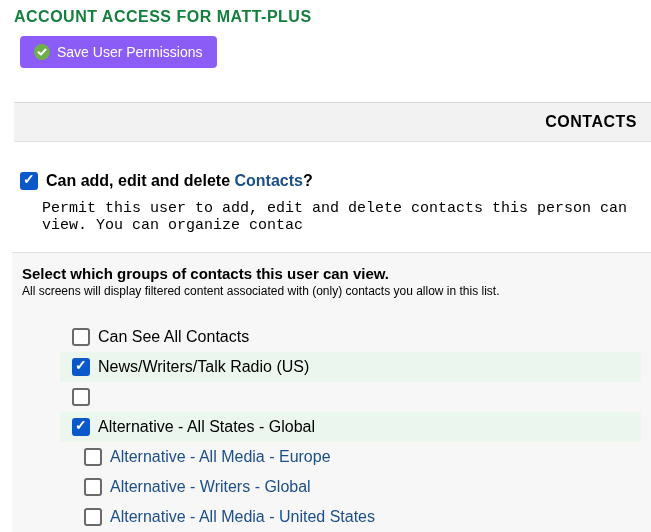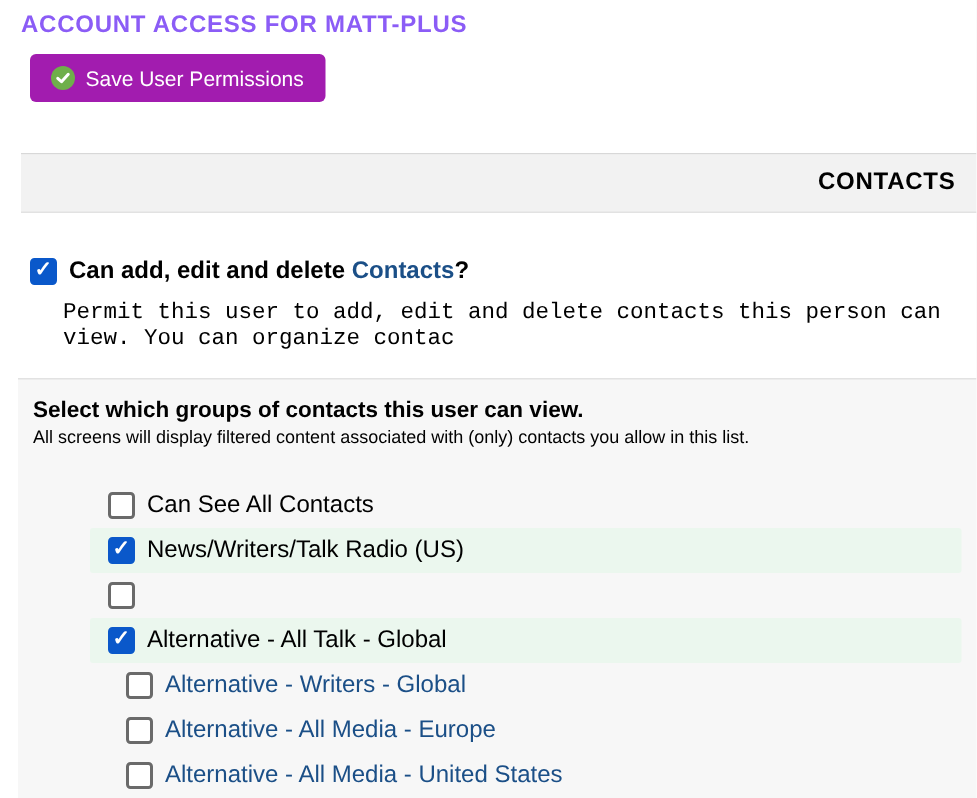--- a/index.html
+++ b/index.html
@@ -4,31 +4,31 @@
   <style>
     * { box-sizing: border-box; margin: 0; padding: 0; }
     body {
       font-family: Arial, sans-serif;
       font-size: 15px;
       background: #fff;
       width: 651px;
       padding: 8px 0 0 14px;
     }
     .page-title {
-      color: #8b5cf6;
+      color: #15803d;
       font-size: 16px;
       font-weight: bold;
       letter-spacing: 0.5px;
       margin-bottom: 10px;
     }
     .save-btn {
       display: inline-flex;
       align-items: flex-end;
       gap: 7px;
-      background: #a21caf;
+      background: #8b5cf6;
       color: #fff;
       border: none;
       border-radius: 4px;
       padding: 8px 14px;
       font-size: 14px;
       cursor: pointer;
       margin-left: 6px;
     }
     .save-btn svg { display: block; }
     .section-divider {
@@ -193,35 +193,35 @@
           <input type="checkbox" style="">
           <span class="box"></span>
         </span>
       </div>
       <div class="cb-row indent1 selected">
         <span class="chk checked">
           <input type="checkbox" checked="" style="">
           <span class="box"></span>
           <span class="tick">✓</span>
         </span>
-        <span>Alternative - All Talk - Global</span>
+        <span>Alternative - All States - Global</span>
       </div>
       <div class="cb-row indent2">
         <span class="chk">
           <input type="checkbox" style="">
           <span class="box"></span>
         </span>
+        <a href="#">Alternative - All Media - Europe</a>
+      </div>
+      <div class="cb-row indent2">
+        <span class="chk">
+          <input type="checkbox" style="">
+          <span class="box"></span>
+        </span>
         <a href="#">Alternative - Writers - Global</a>
-      </div>
-      <div class="cb-row indent2">
-        <span class="chk">
-          <input type="checkbox" style="">
-          <span class="box"></span>
-        </span>
-        <a href="#">Alternative - All Media - Europe</a>
       </div>
       <div class="cb-row indent2">
         <span class="chk">
           <input type="checkbox" style="">
           <span class="box"></span>
         </span>
         <a href="#">Alternative - All Media - United States</a>
       </div>
     </div>
 </div>

